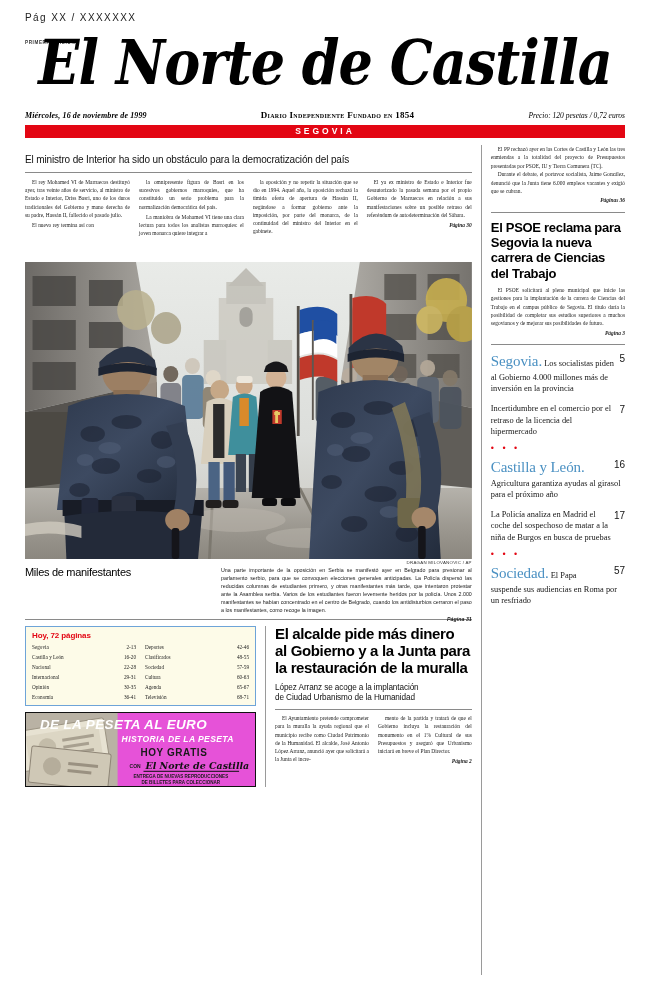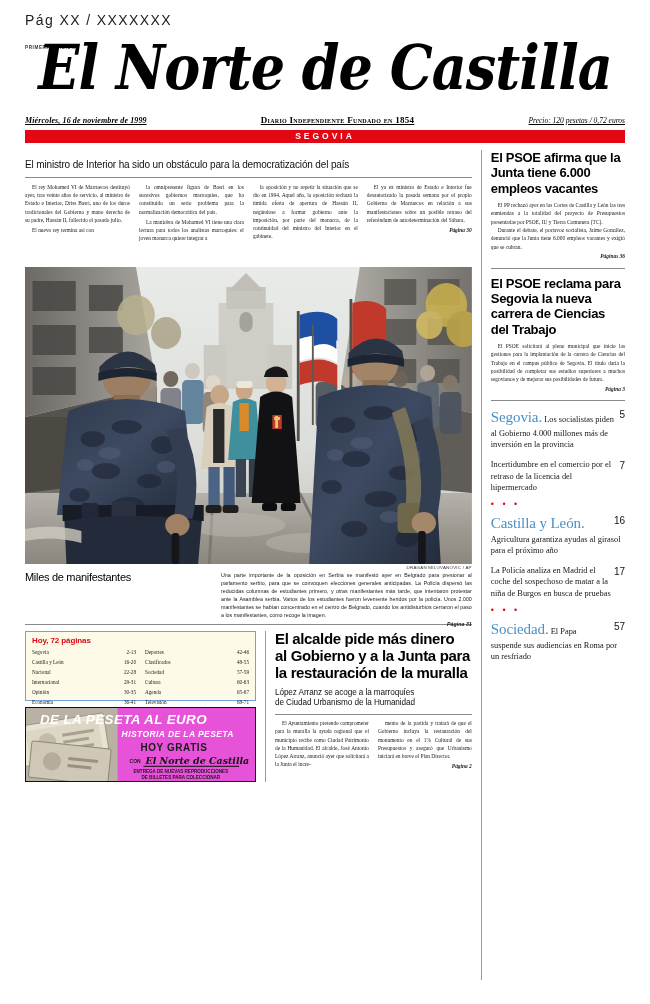--- a/index.html
+++ b/index.html
@@ -8,21 +8,21 @@
     background: #ffffff;
     font-family: "Liberation Sans", sans-serif;
     color: #000;
     overflow: hidden;
   }
   .page { position: relative; width: 650px; height: 1004px; padding: 0 25px; }
 
   
   .pagemark {
     font-family: "Liberation Sans", sans-serif;
-    font-size: 14px; letter-spacing: 1.4px; color: #222;
+    font-size: 10px; letter-spacing: 1.4px; color: #222;
     padding-top: 12px; font-weight: 500;
   }
   .edition {
     font-size: 4.6px; letter-spacing: 0.6px; color: #333;
     margin-top: 17px; font-weight: 700;
   }
 
   
   .masthead {
     position: relative;
@@ -40,21 +40,20 @@
     transform: scaleY(1.18) scaleX(1.02);
     transform-origin: center bottom;
     font-style: italic;
   }
 
   .meta-row {
     display: flex; align-items: baseline; justify-content: space-between;
     margin-top: 12px;
     font-family: "Liberation Serif", serif;
     font-size: 8px;
-    text-decoration: underline;
   }
   .meta-date { font-style: italic; font-weight: 700; letter-spacing: .1px; }
   .meta-center {
     font-variant: small-caps; font-weight: 700; font-size: 9px;
     letter-spacing: .3px;
   }
   .meta-price { font-style: italic; font-size: 7.5px; }
 
   .section-bar {
     margin-top: 5px;
@@ -153,21 +152,21 @@
 
   
   .bottom { display: flex; margin-top: 6px; }
   .bottom-left { width: 240px; flex: none; padding-right: 9px; }
   .bottom-right { flex: 1; border-left: 1px solid #9a9a9a; padding-left: 9px; }
 
   .index-box {
     border: 1px solid #6ea4d8;
     background: #fdfbe8;
     padding: 4px 6px 5px 6px;
-    height: 70px;
+    height: 80px;
   }
   .index-title {
     color: #e30613; font-size: 8px; font-weight: 700; margin-bottom: 3px;
     letter-spacing: -.1px;
   }
   .index-grid { display: flex; gap: 9px; }
   .index-col { flex: 1; }
   .index-row {
     display: flex; justify-content: space-between;
     font-family: "Liberation Serif", serif;
@@ -601,36 +600,35 @@
           </div>
         </div>
 
         <div class="bottom-right">
           <h2 class="st2-head">
             <span>El alcalde pide más dinero</span><br>
             <span>al Gobierno y a la Junta para</span><br>
             <span>la restauración de la muralla</span>
           </h2>
           <div class="st2-sub">
-            <span>López Arranz se acoge a la marroquíes</span><br>
+            <span>López Arranz se acoge a la implantación</span><br>
             <span>de Ciudad Urbanismo de la Humanidad</span>
           </div>
           <div class="st2-rule"></div>
           <div class="st2-cols">
             <p>El Ayuntamiento pretende comprometer para la muralla la ayuda regional que el municipio recibe como Ciudad Patrimonio de la Humanidad. El alcalde, José Antonio López Arranz, anunció ayer que solicitará a la Junta el incre-</p>
             <p>mento de la partida y tratará de que el Gobierno incluya la restauración del monumento en el 1% Cultural de sus Presupuestos y aseguró que Urbanismo iniciará en breve el Plan Director.</p>
             <p class="pg">Página 2</p>
           </div>
         </div>
       </div>
     </div>
 
     <div class="col-side">
 
-      <h2 class="side-head">El PSOE afirma que la Junta tiene 6.000 empleos vacantes</h2>
       <div class="side-body">
         <p>El PP rechazó ayer en las Cortes de Castilla y León las tres enmiendas a la totalidad del proyecto de Presupuestos presentadas por PSOE, IU y Tierra Comunera (TC).</p>
         <p>Durante el debate, el portavoz socialista, Jaime González, denunció que la Junta tiene 6.000 empleos vacantes y exigió que se cubran.</p>
         <p class="pg">Páginas 36</p>
       </div>
 
       <div class="side-rule"></div>
 
       <h2 class="side-head">El PSOE reclama para Segovia la nueva carrera de Ciencias del Trabajo</h2>
       <div class="side-body">

